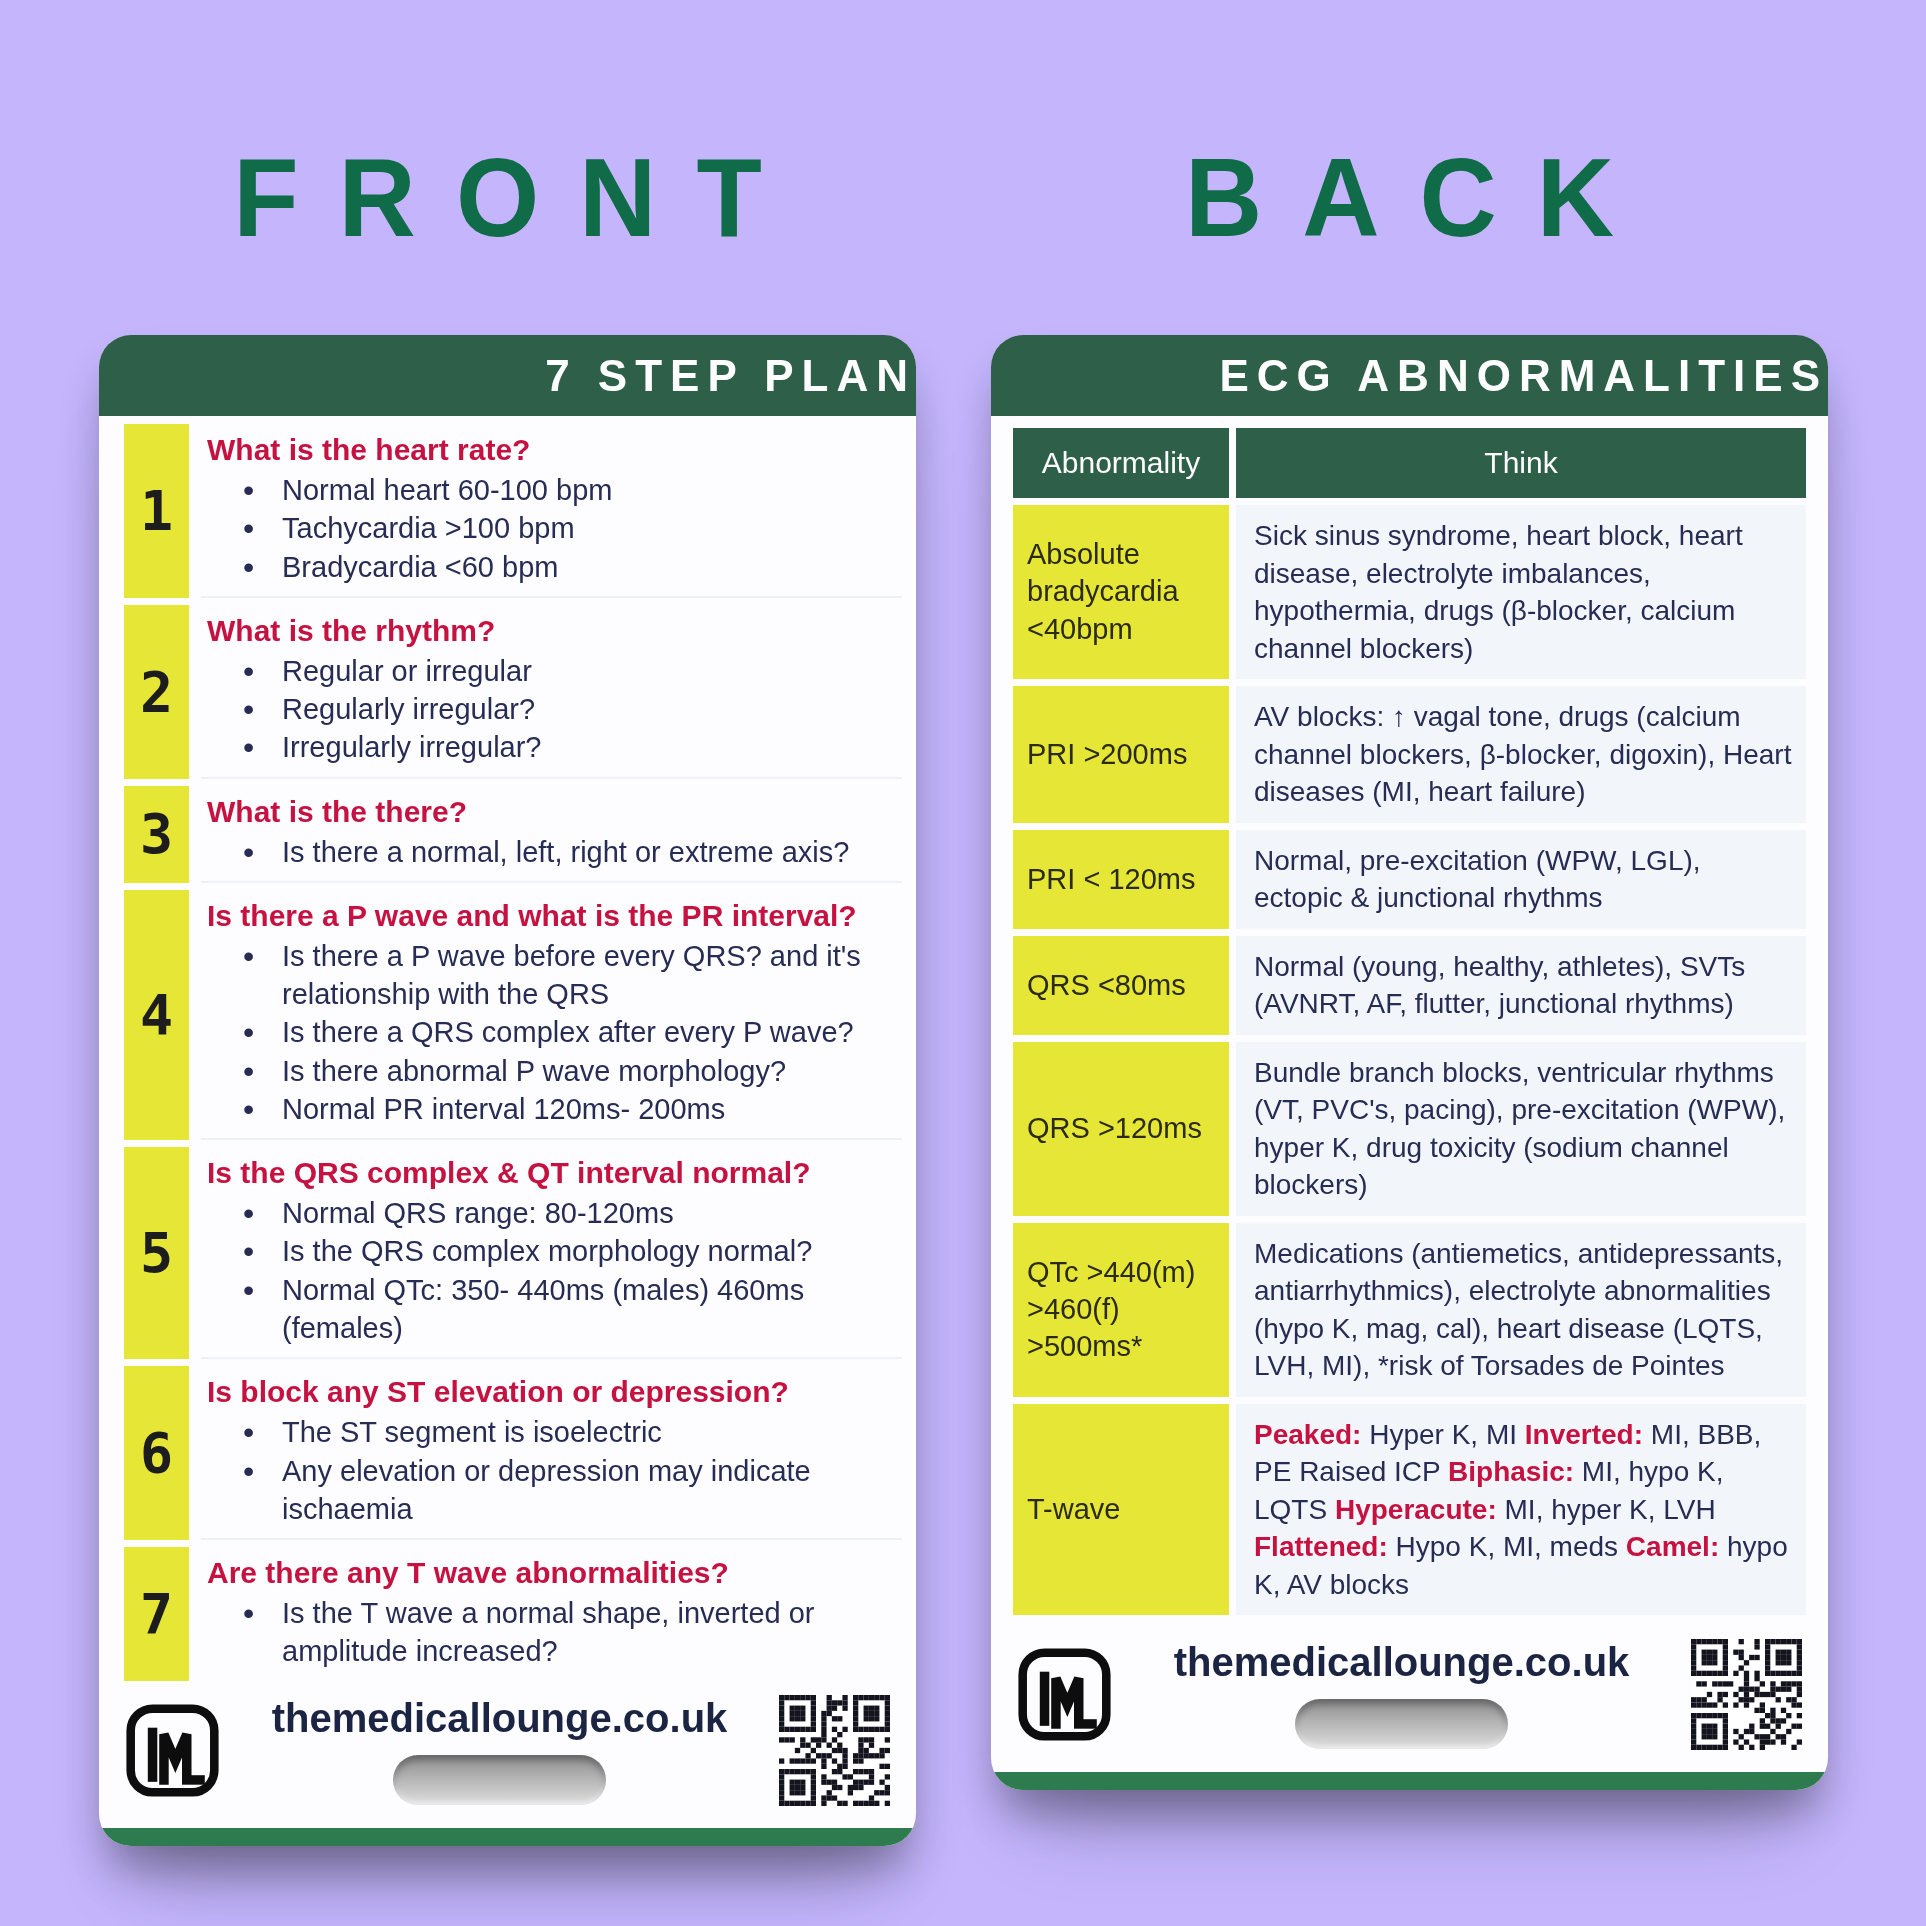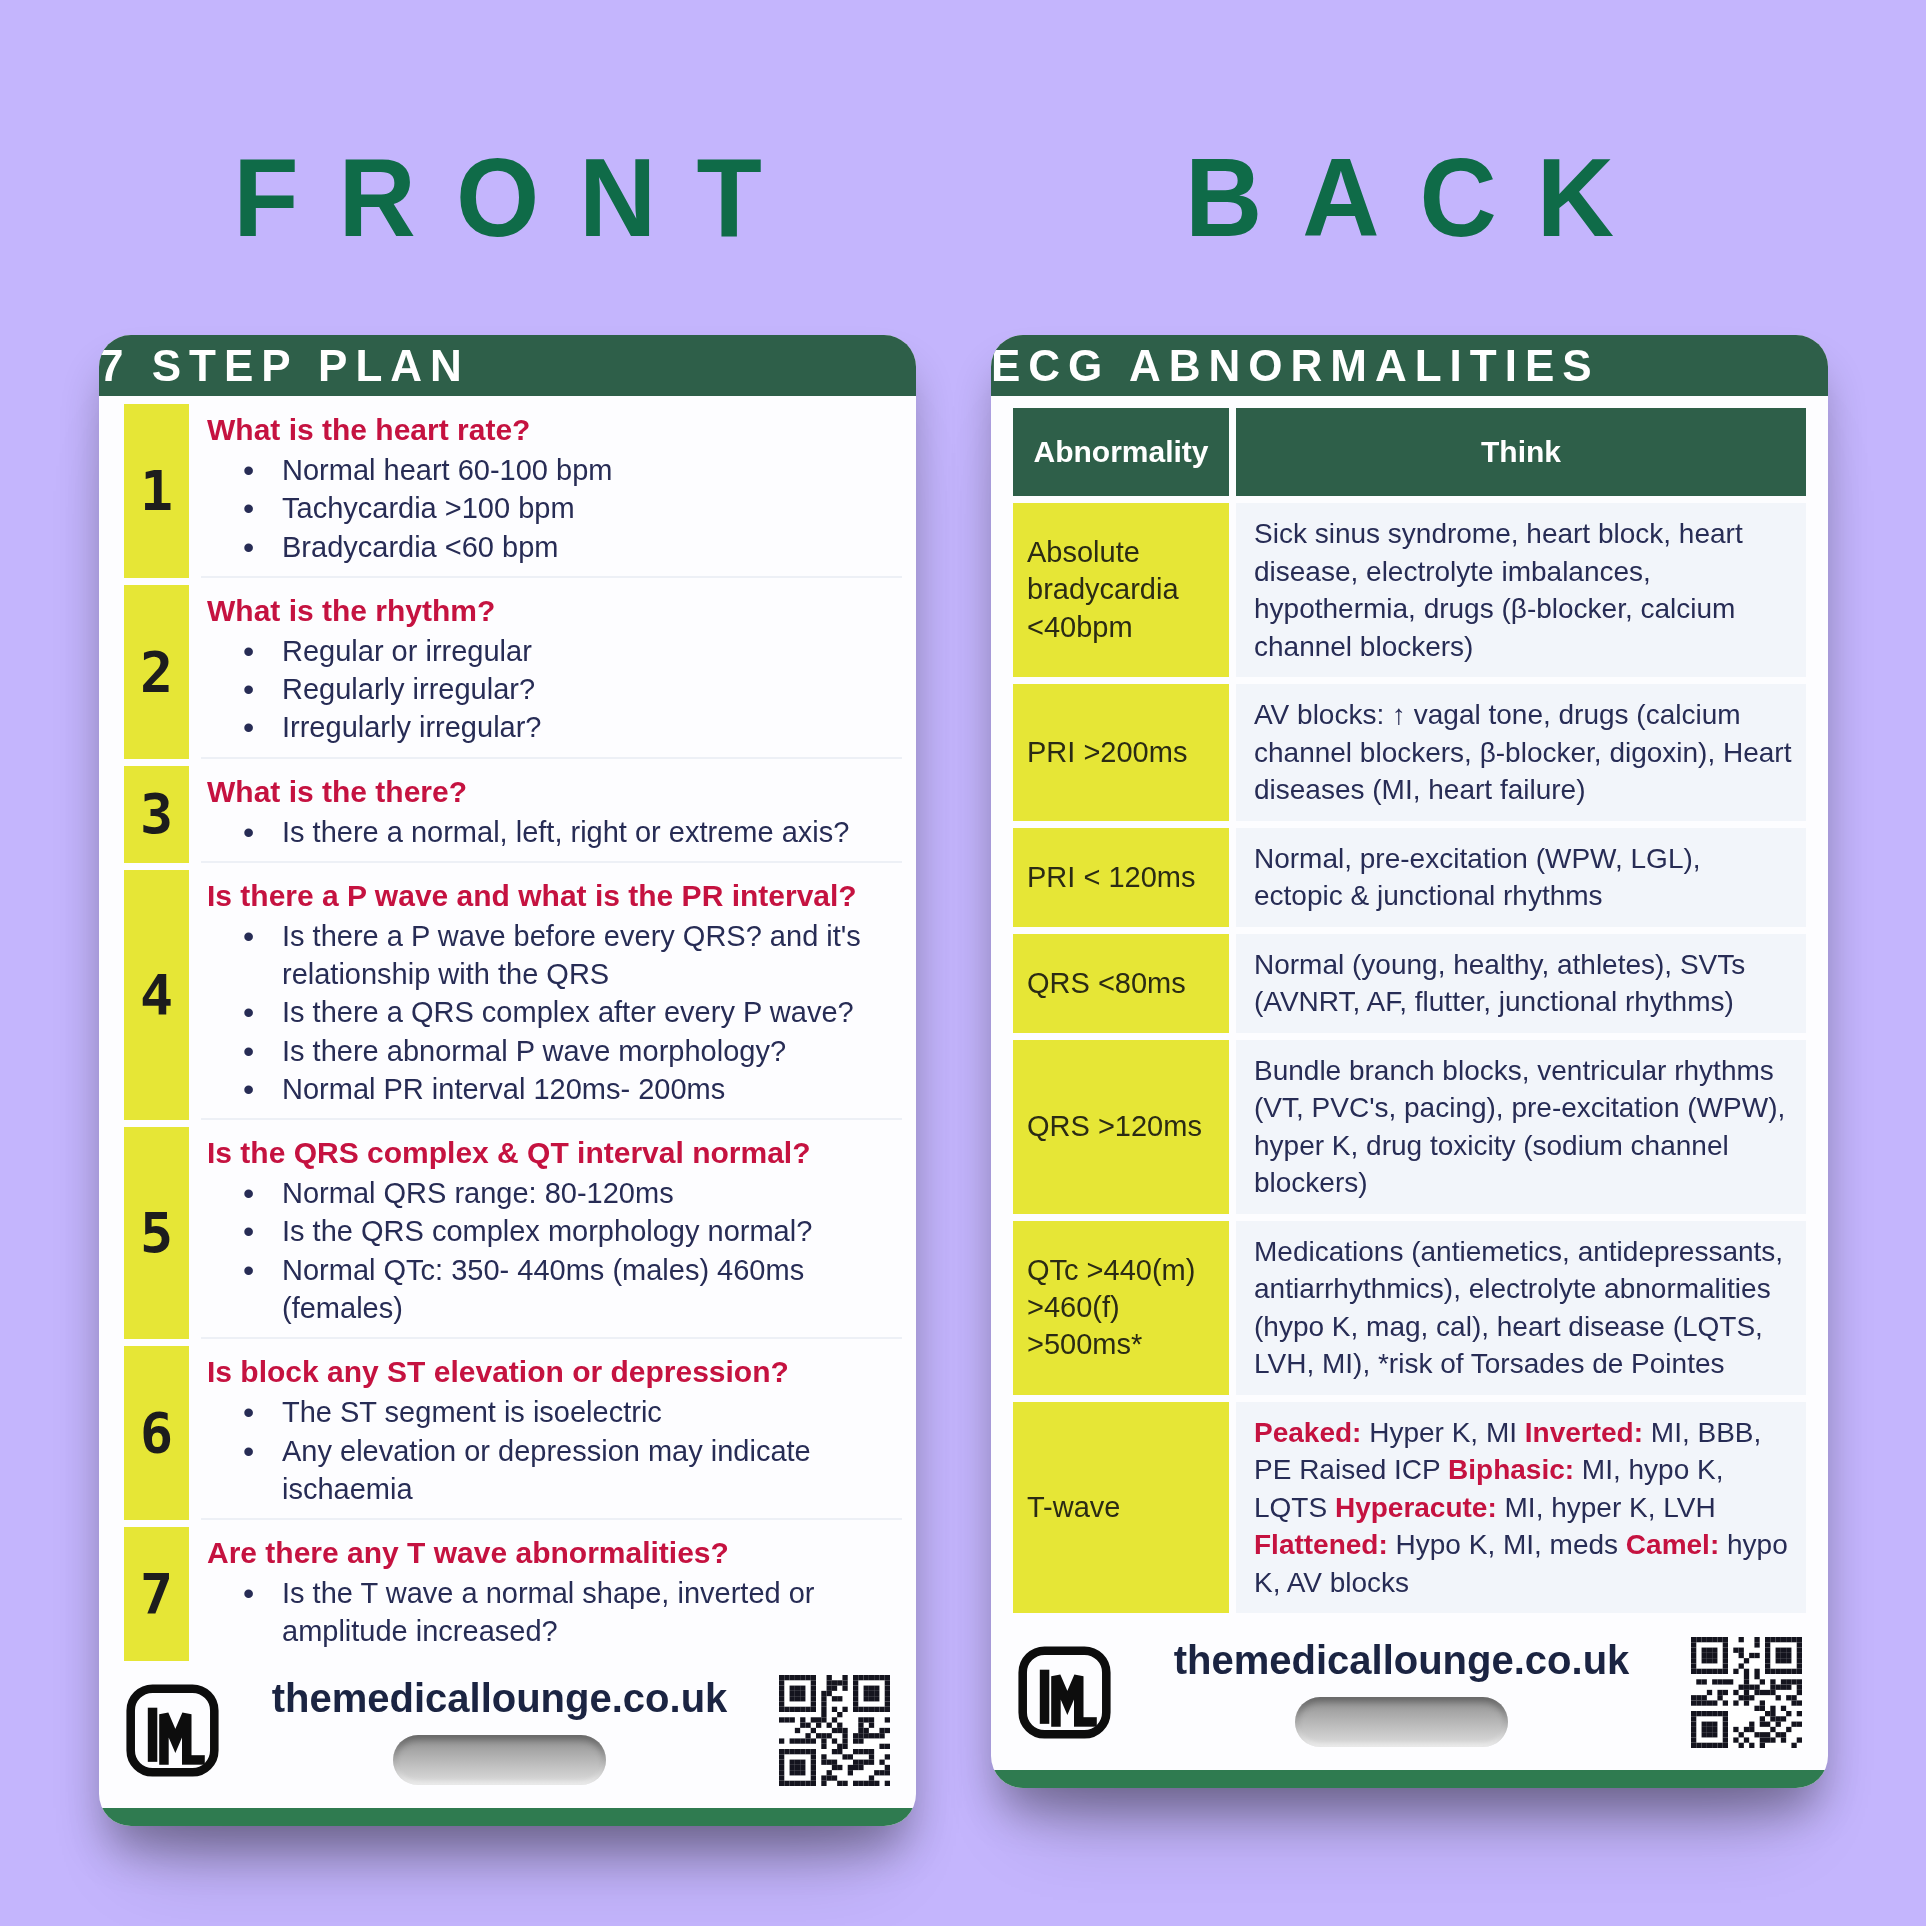--- a/index.html
+++ b/index.html
@@ -32,22 +32,22 @@
     box-shadow:0 30px 45px -8px rgba(0,0,0,.33), 0 69px 79px -40px rgba(0,0,0,.22);
     min-height:1299px;
   }
   .card-front{width:817px;}
   .card-back{width:837px;}
   .card::after{
     content:"";position:absolute;left:0;right:0;bottom:0;height:18px;
     background:var(--edge-green);
   }
   .card-header{
-    height:61px;background:var(--header-green);
-    display:flex;align-items:center;justify-content:flex-start;
+    height:81px;background:var(--header-green);
+    display:flex;align-items:center;justify-content:flex-end;
     color:#fff;font-size:44px;font-weight:700;letter-spacing:8px;flex:none;
   }
   
   .steps{display:flex;flex-direction:column;gap:7px;padding:8px 14px 0 25px;flex:1;}
   .step-row{display:grid;grid-template-columns:65px 1fr;column-gap:12px;}
   .step-num{
     background:var(--yellow);display:flex;align-items:center;justify-content:center;
     font-family:"DejaVu Sans Mono",monospace;font-size:55px;font-weight:700;color:#1d1d1d;
   }
   .step-body{padding:6px 4px 10px 6px;border-bottom:2px solid #edf0f6;}
@@ -60,22 +60,22 @@
   }
   .step-bullets li::before{
     content:"•";position:absolute;left:36px;top:-2px;font-size:32px;color:var(--navy);
   }
   
   .table{
     display:grid;grid-template-columns:216px 1fr;gap:7px;
     padding:12px 22px 10px;flex:1;align-content:start;
   }
   .th{
-    background:var(--header-green);color:#fff;font-weight:700;font-size:30px;
-    display:flex;align-items:center;justify-content:center;padding:27px 8px;
+    background:var(--header-green);color:#fff;font-weight:400;font-size:30px;
+    display:flex;align-items:center;justify-content:center;padding:18px 8px;
   }
   .abn-cell{
     background:var(--yellow);color:#2b2b14;font-size:29px;line-height:1.28;
     display:flex;align-items:center;padding:12px 10px 12px 14px;
   }
   .think-cell{
     background:var(--think-bg);color:var(--navy);font-size:28px;line-height:1.34;
     padding:12px 14px 12px 18px;display:block;align-self:stretch;
   }
   .think-cell .hl{color:var(--red);font-weight:700;}

